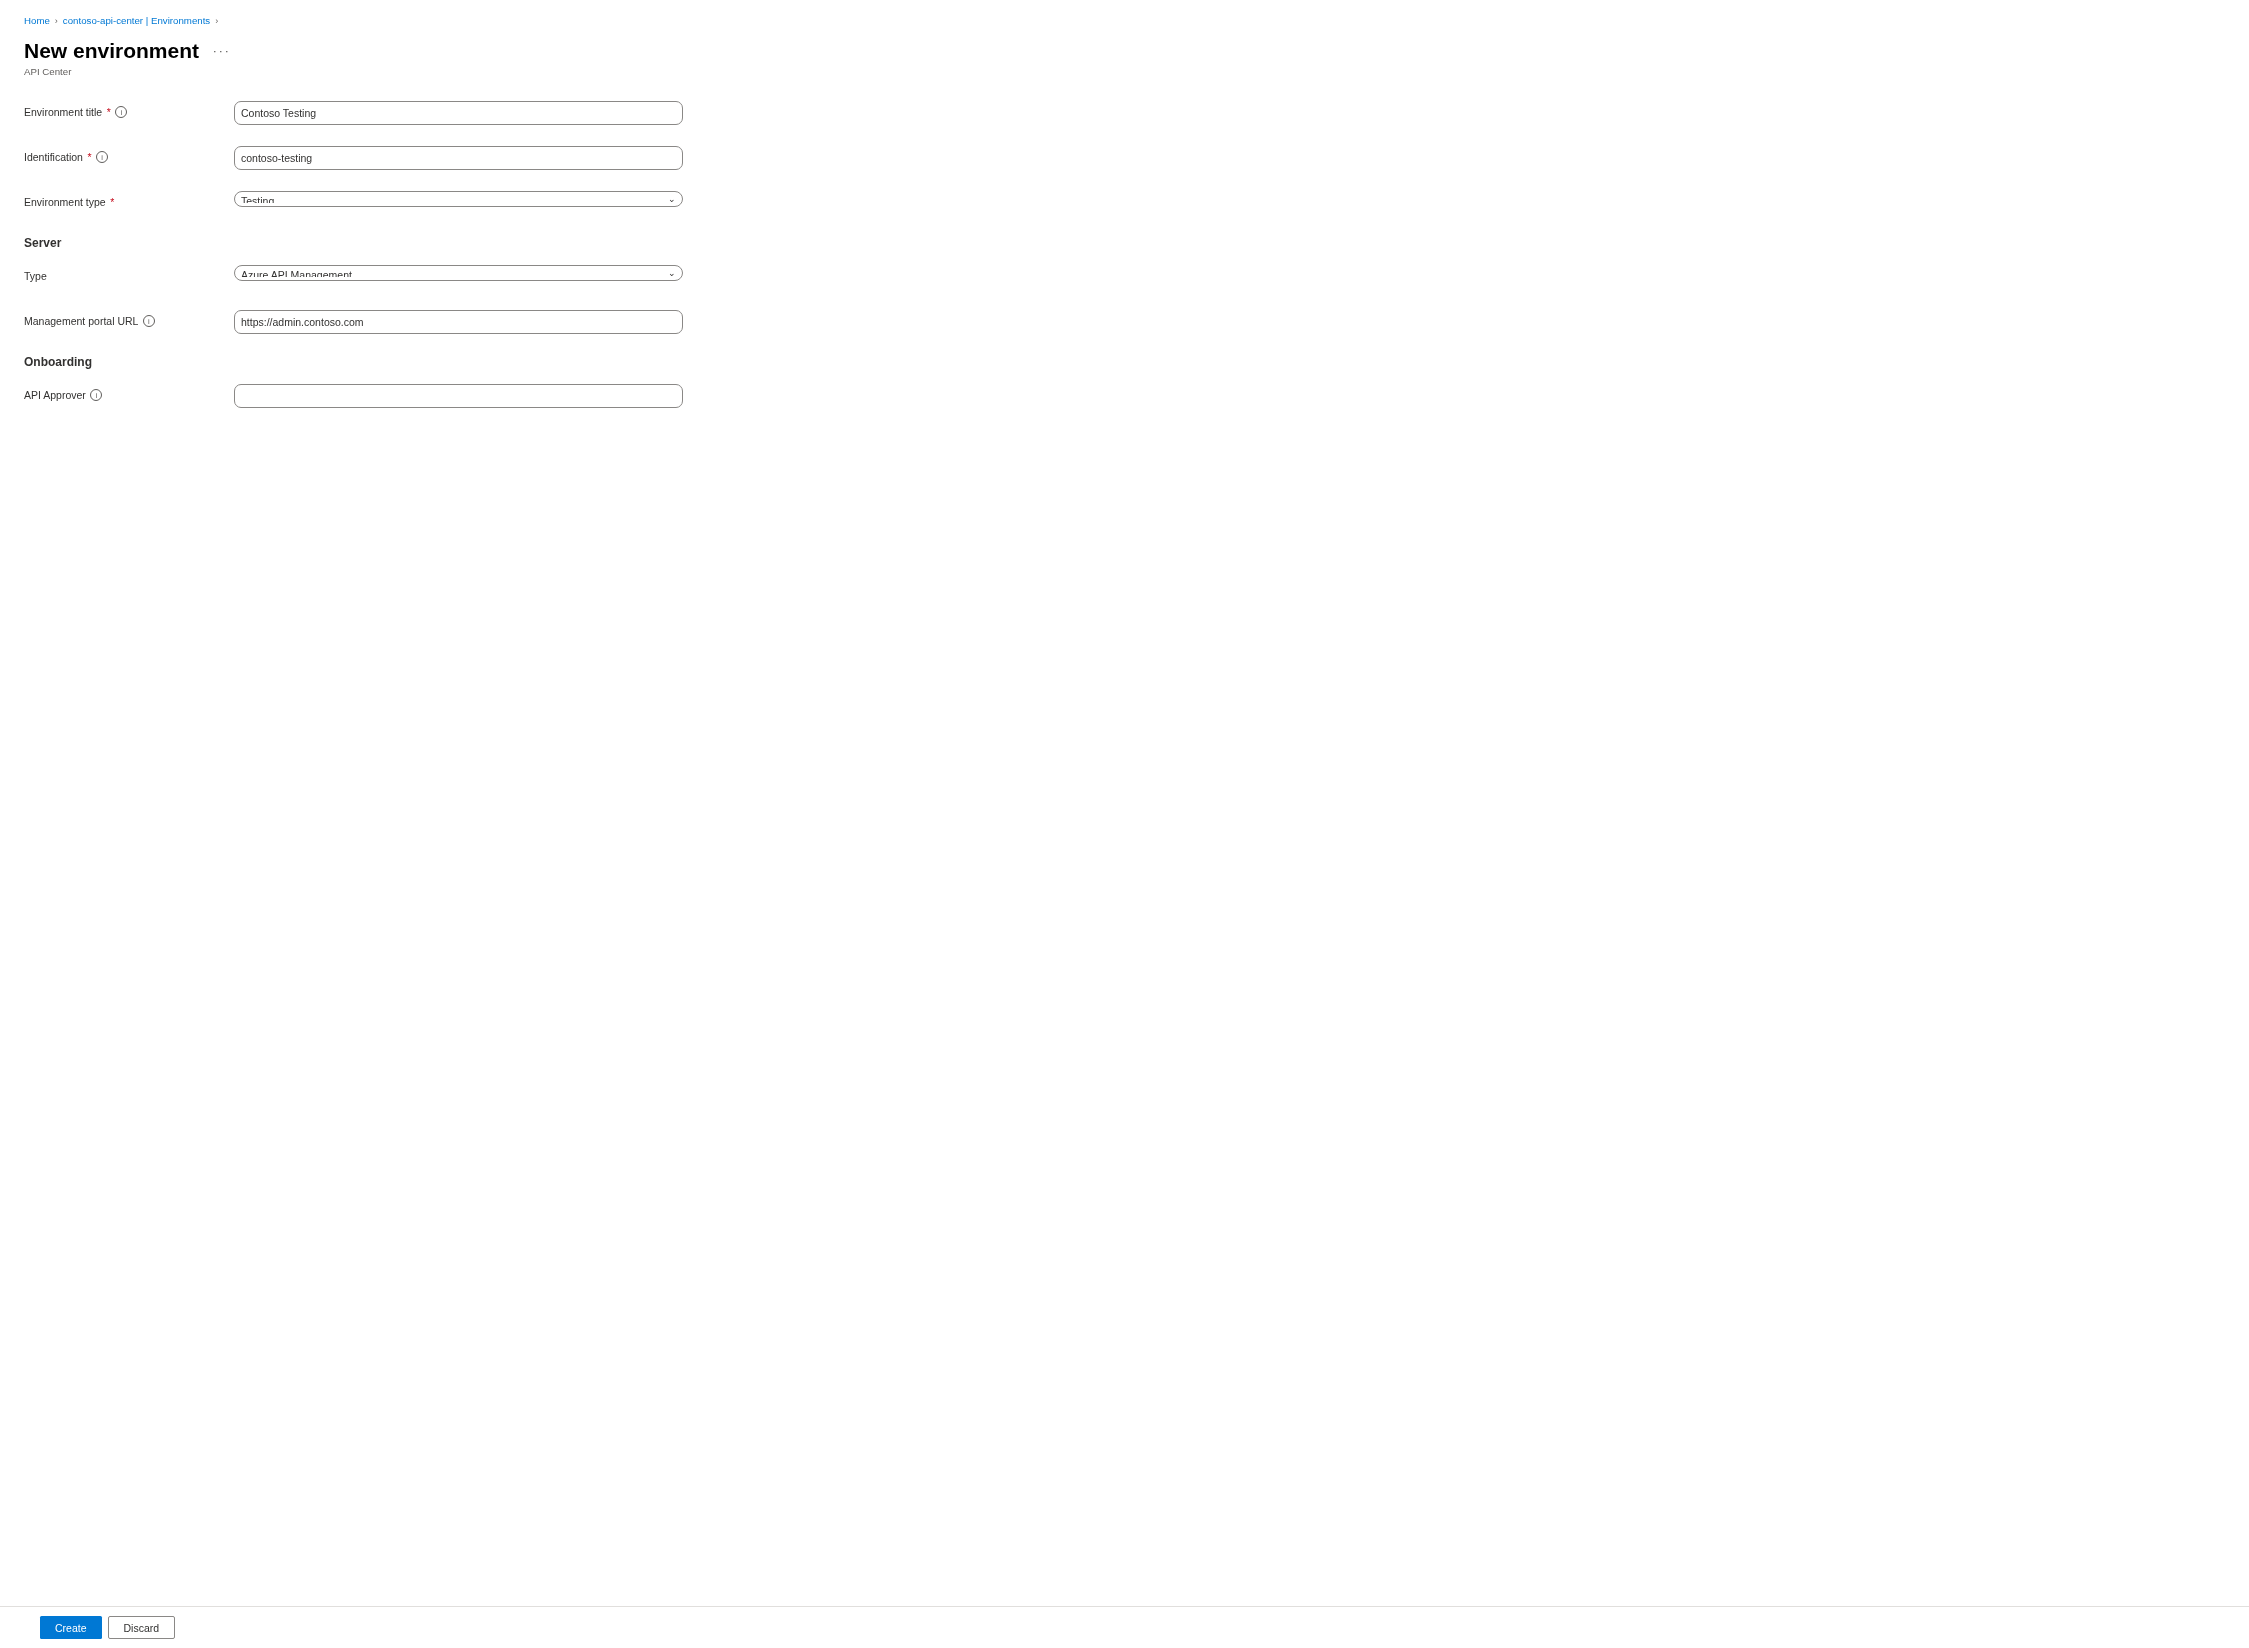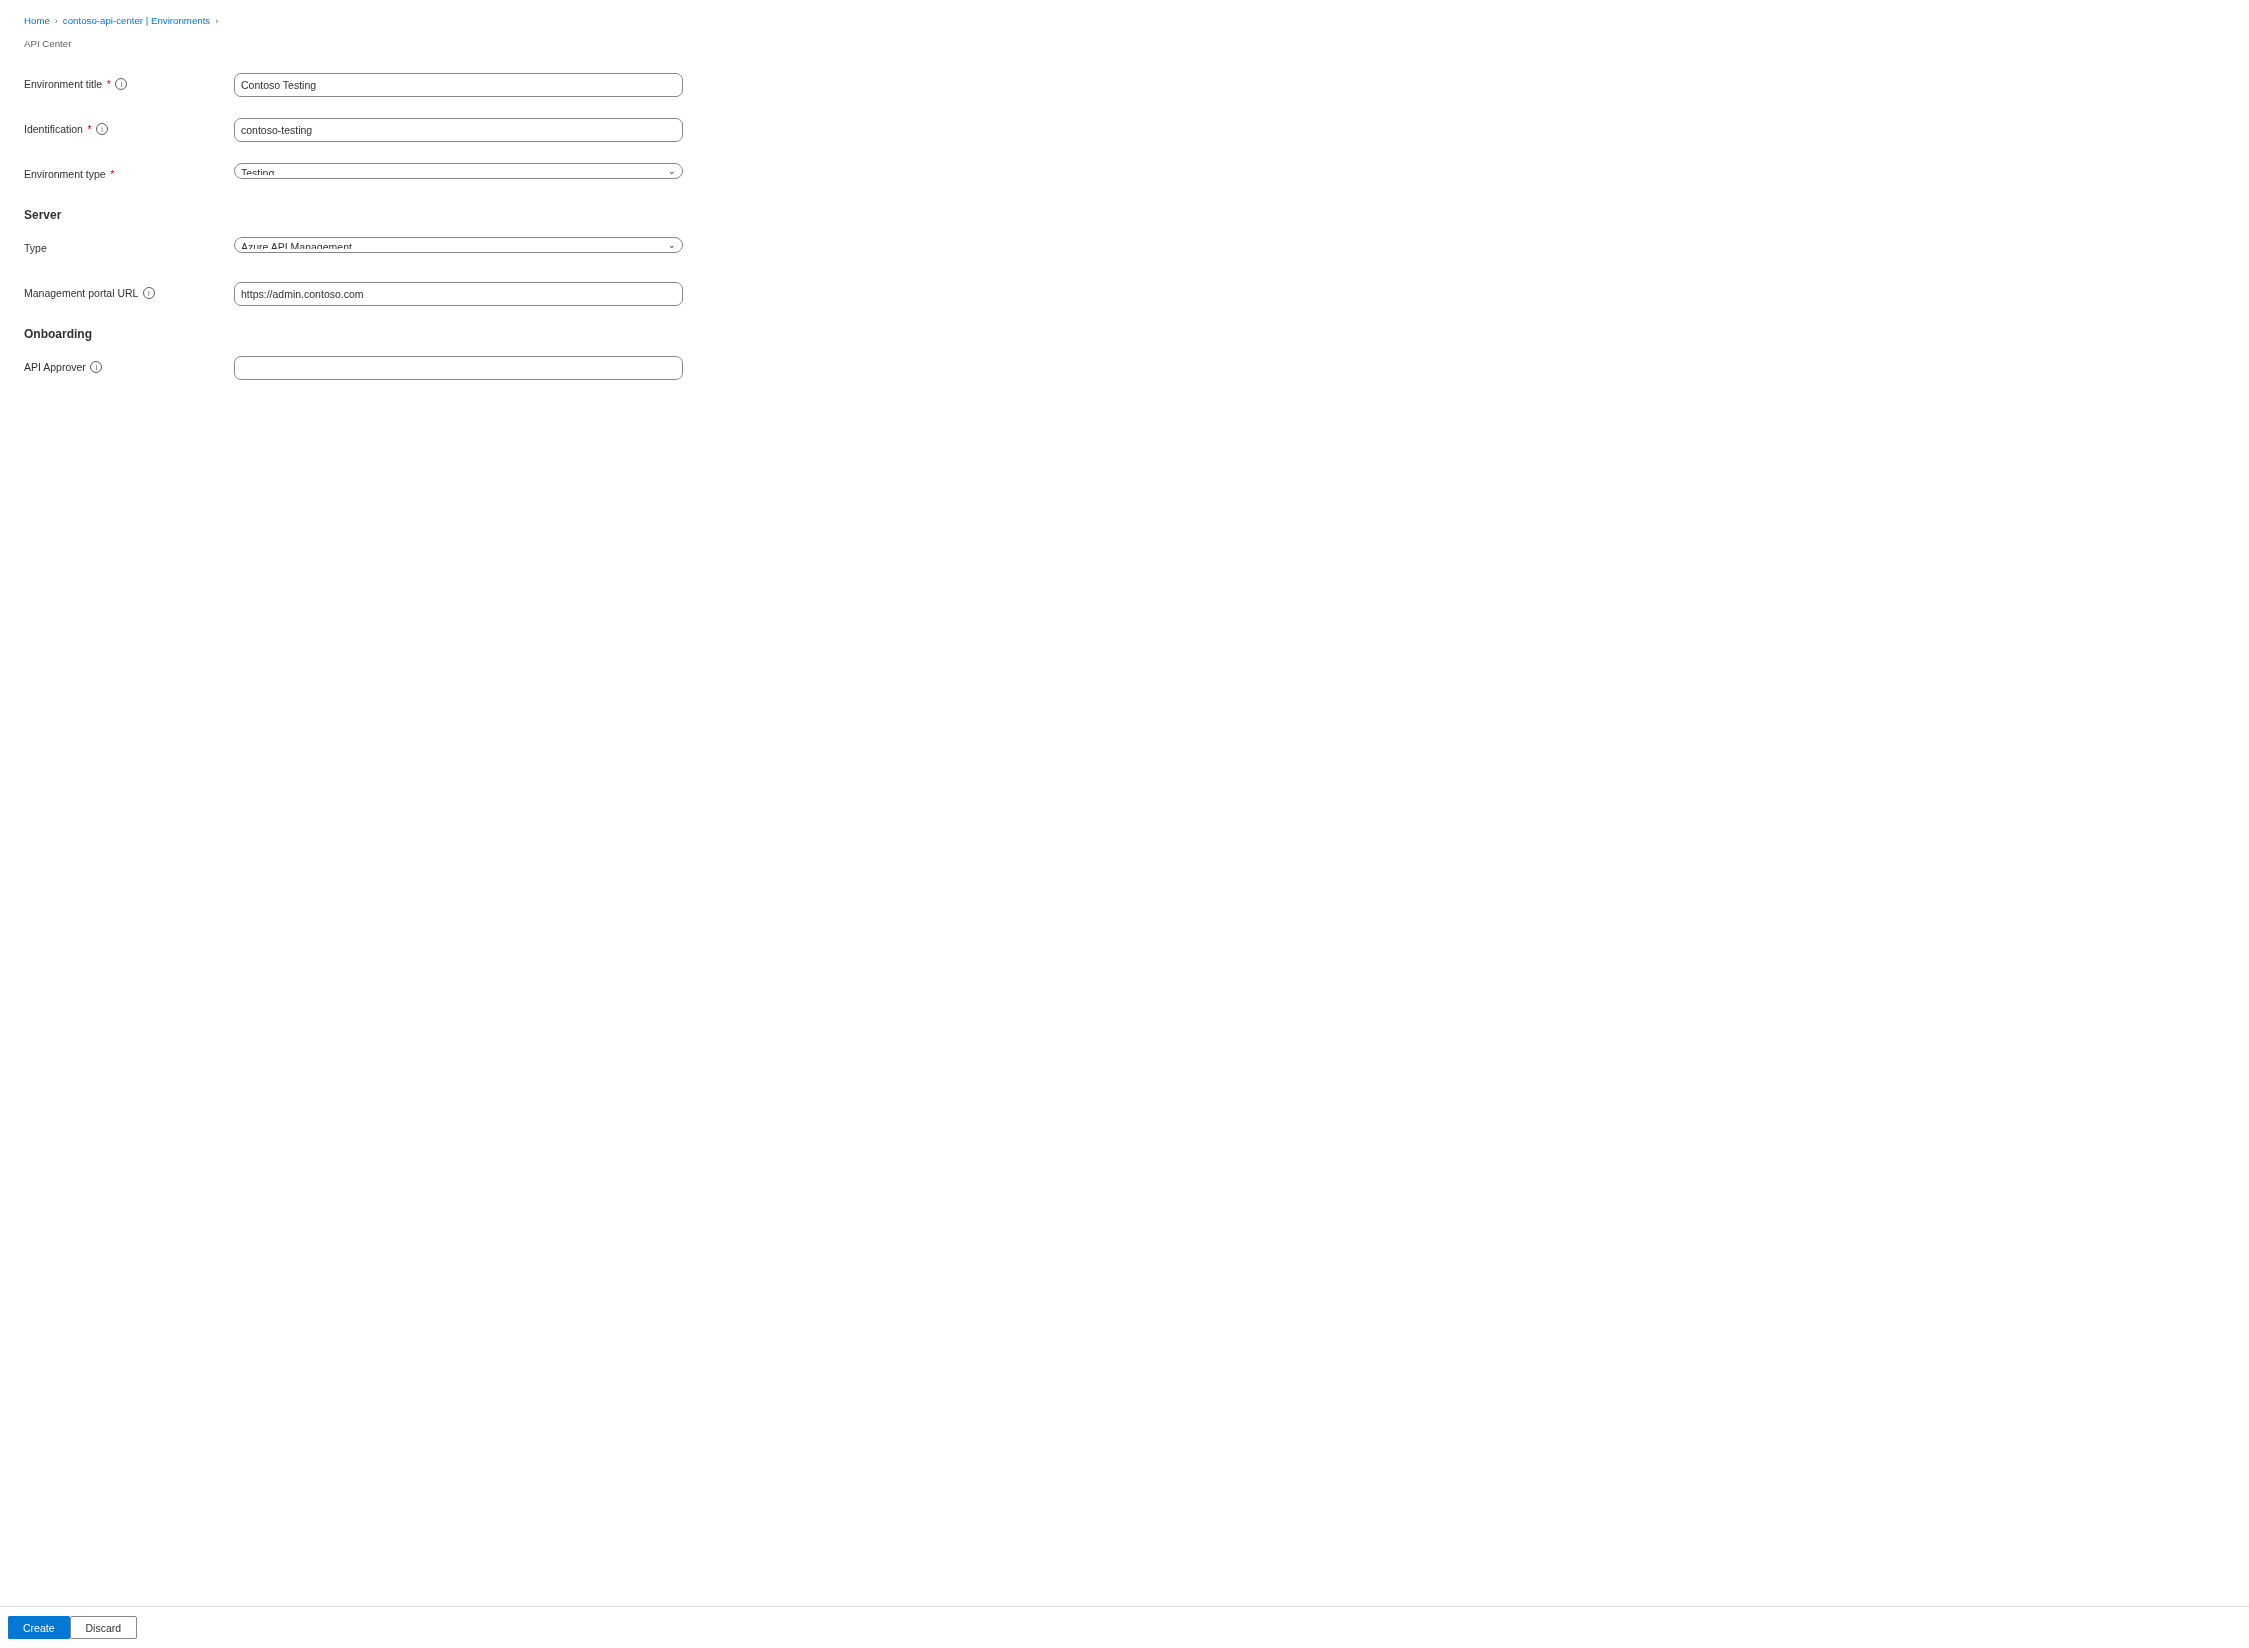--- a/index.html
+++ b/index.html
@@ -200,22 +200,23 @@
       padding-top: 5.2px;
     }
 
     .footer-bar {
       position: fixed;
       bottom: 0;
       left: 0;
       right: 0;
       background: #ffffff;
       border-top: 0.7px solid #e1dfdd;
-      padding: 9px 8px;
-      display: flex;
+      padding: 9px 40px;
+      display: flex;
+      gap: 6px;
       z-index: 100;
     }
 
     .btn-create {
       background: #0078d4;
       color: #ffffff;
       border: none;
       border-radius: 1.5px;
       padding: 4.5px 15px;
       font-size: 10.5px;
@@ -241,20 +242,24 @@
 
 <div class="page-container">
 
   <div class="breadcrumb">
     <a class="breadcrumb-link">Home</a>
     <span class="breadcrumb-separator">›</span>
     <a class="breadcrumb-link">contoso-api-center | Environments</a>
     <span class="breadcrumb-separator">›</span>
   </div>
 
+  <div class="page-header">
+    <h1 class="page-title">New environment</h1>
+    <button class="more-options-btn">···</button>
+  </div>
   <div class="page-subtitle">API Center</div>
 
   <div class="form-container">
 
     <div class="form-row">
       <div class="form-label">
         <span>Environment title</span>
         <span class="required-star">*</span>
         <span class="info-icon" title="Info">i</span>
       </div>

